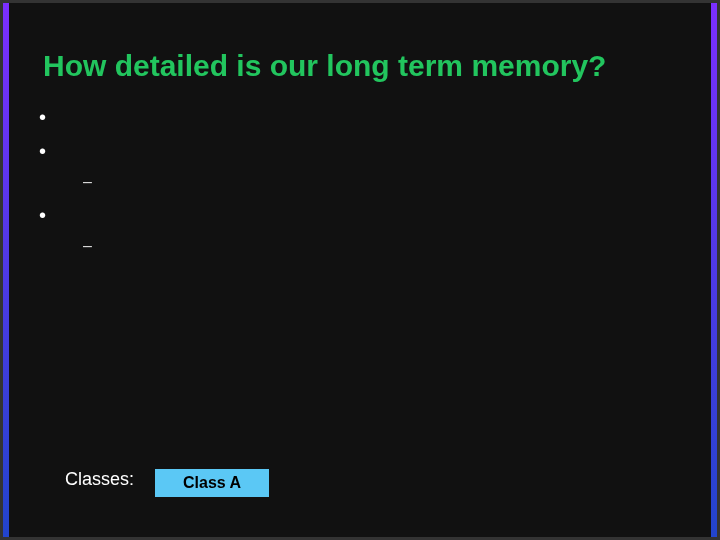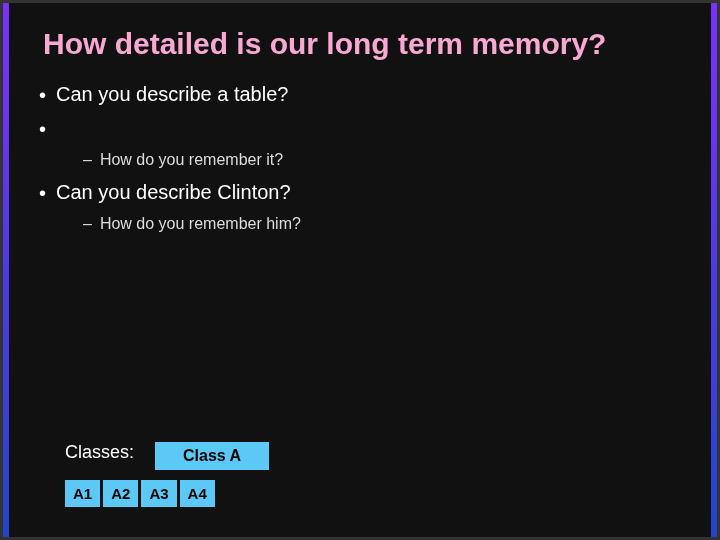--- a/index.html
+++ b/index.html
@@ -39,25 +39,26 @@
       content: '';
       position: absolute;
       right: 0;
       top: 0;
       width: 6px;
       height: 100%;
       background: linear-gradient(to bottom, #7b2fff, #2244cc);
     }
 
     .title {
-      color: #f9a8d4;
+      color: #22c55e;
       font-size: 30px;
       font-weight: bold;
       margin-bottom: 22px;
       margin-left: 4px;
+      margin-top: 22px;
     }
 
     .bullet-item {
       color: #fff;
       font-size: 20px;
       margin-bottom: 10px;
       display: flex;
       align-items: flex-start;
       gap: 10px;
     }
@@ -144,56 +145,46 @@
   </style>
 </head>
 <body>
 
 <div class="slide">
 
   <div class="title">How detailed is our long term memory?</div>
 
   <div class="bullet-item">
     <span class="bullet">•</span>
-    <span>Can you describe a table?</span>
   </div>
 
   <div class="bullet-item">
     <span class="bullet">•</span>
   </div>
   <div class="sub-bullet">
     <span class="dash">–</span>
-    <span>How do you remember it?</span>
   </div>
 
   <div class="bullet-item">
     <span class="bullet">•</span>
-    <span>Can you describe Clinton?</span>
   </div>
   <div class="sub-bullet">
     <span class="dash">–</span>
-    <span>How do you remember him?</span>
   </div>
 
   <div class="spacer"></div>
 
   <div class="bottom-section">
 
     <div class="row">
       <div class="row-label">Classes:</div>
       <div class="class-boxes">
         <div class="class-box">Class A</div>
       </div>
     </div>
 
     <div class="row">
       <div class="objects-row">
-        <div class="object-group">
-          <div class="object-box">A1</div>
-          <div class="object-box">A2</div>
-          <div class="object-box">A3</div>
-          <div class="object-box">A4</div>
-        </div>
       </div>
     </div>
 
   </div>
 </div>
 
 </body></html>

